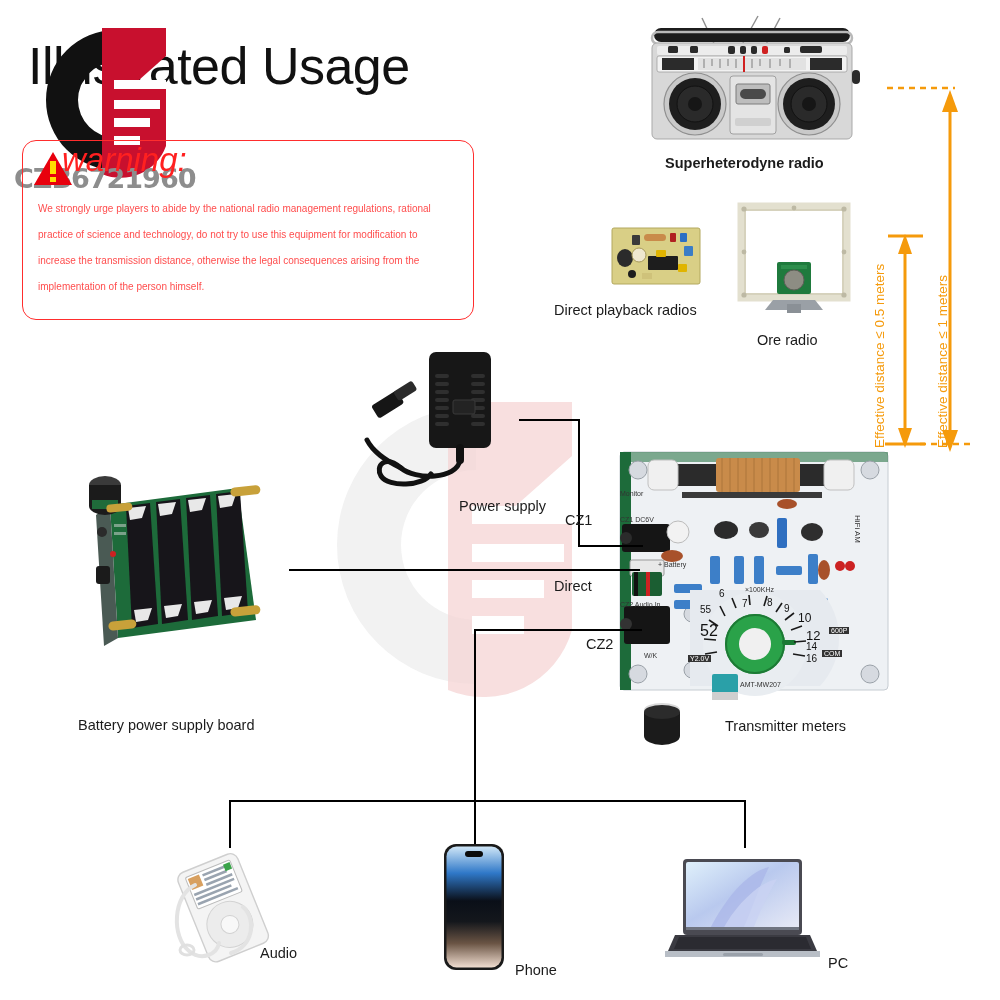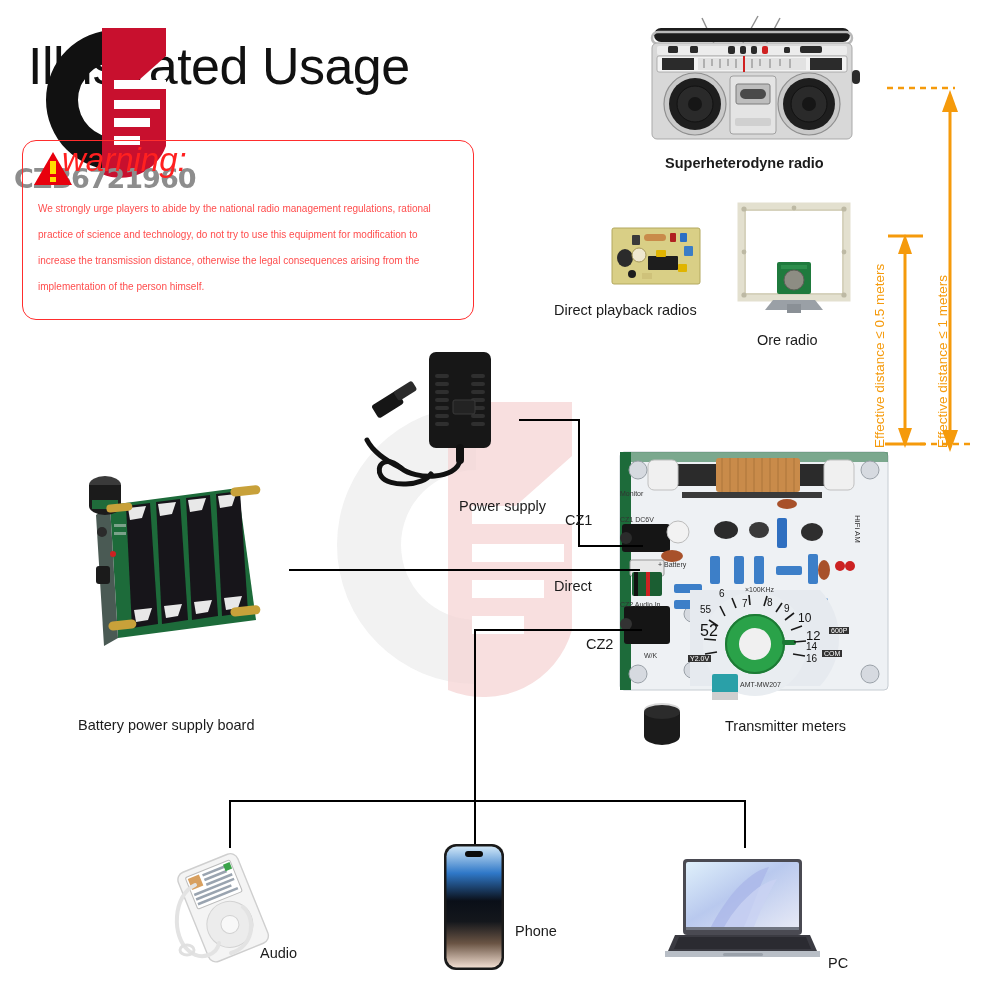--- a/index.html
+++ b/index.html
@@ -485,21 +485,21 @@
         <stop offset="62%" stop-color="#14171c"></stop>
         <stop offset="80%" stop-color="#6a5444"></stop>
         <stop offset="100%" stop-color="#f0ddd0"></stop>
       </linearGradient>
     </defs>
     <rect x="1" y="1" width="60" height="126" rx="12" fill="#1a1a1a"></rect>
     <rect x="3.5" y="3.5" width="55" height="121" rx="10" fill="url(#pg)"></rect>
     <rect x="22" y="8" width="18" height="6" rx="3" fill="#0b0b0b"></rect>
   </svg>
 </div>
-<div class="abs cap" style="left:515px;top:923px;">Phone</div>
+<div class="abs cap" style="left:515px;top:962px;">Phone</div>
 
 <div class="abs pc">
   <svg viewBox="0 0 155 105" width="155" height="105" aria-hidden="true">
     <defs>
       <linearGradient id="sg" x1="0" y1="0" x2="1" y2="1">
         <stop offset="0%" stop-color="#dff0fb"></stop>
         <stop offset="45%" stop-color="#b9c9ee"></stop>
         <stop offset="100%" stop-color="#e8eaf6"></stop>
       </linearGradient>
     </defs>

